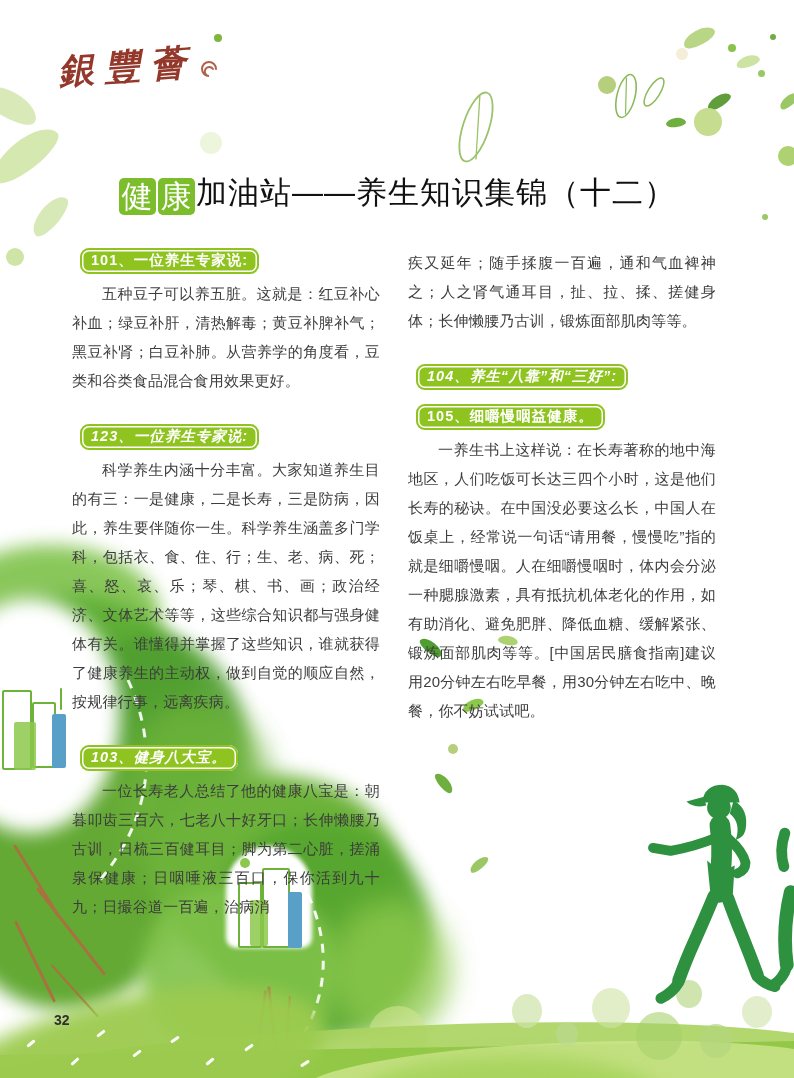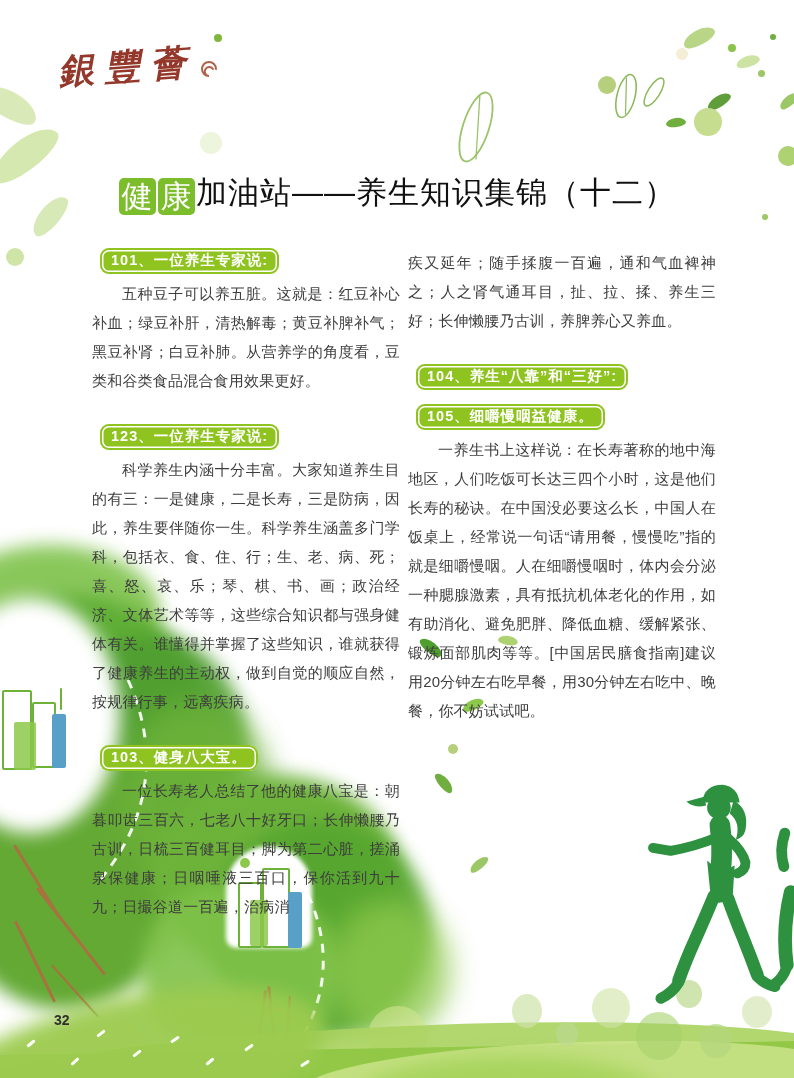--- a/index.html
+++ b/index.html
@@ -24,30 +24,30 @@
 
   
   .title-wrap{position:absolute;left:0;top:172px;width:794px;text-align:center;z-index:2;}
   .title{font-size:31px;font-weight:normal;color:#111;letter-spacing:1px;}
   .hl{display:inline-block;width:37px;height:37px;line-height:37px;margin:0 1px;
       background:#7bbd2a;color:#fff;border-radius:5px;text-align:center;vertical-align:-4px;}
   .author{margin-top:10px;font-size:13.5px;color:#222;font-weight:bold;letter-spacing:2px;}
 
   
   .col{position:absolute;top:248px;width:308px;z-index:2;}
-  .col-left{left:92px;}
+  .col-left{left:72px;}
   .col-right{left:408px;}
   .badge{display:inline-block;margin:0 0 0 8px;background:#8fc31f;color:#fff;
     font-size:14.5px;font-weight:bold;letter-spacing:1px;padding:3px 11px 4px;border-radius:9px;
     box-shadow:inset 0 0 0 2px #8fc31f, inset 0 0 0 3.5px #ffffff;}
   .badge + .para{margin-top:5px;}
   .para{font-size:15px;line-height:29px;color:#3d3d3d;font-weight:500;
     text-align:justify;text-justify:inter-ideograph;text-indent:2em;letter-spacing:.2px;}
   .para.cont{text-indent:0;}
-  .para + .badge{margin-top:14px;}
+  .para + .badge{margin-top:14px;font-style:italic;}
   .col .badge{margin-top:14px;}
   .col .badge:first-child{margin-top:0;}
 
   
   .bldg{position:absolute;background:#fff;border:2px solid #6db33a;border-radius:2px;}
   .bldg.blue{background:#59a0c8;border-color:#59a0c8;}
   .bldg.fill{background:#8cc84b;border-color:#8cc84b;opacity:.85;}
 
   .page-number{position:absolute;left:54px;top:1012px;z-index:3;font-size:14px;color:#2f2f2f;font-weight:bold;}
   svg{display:block;}
@@ -218,21 +218,21 @@
     <p class="para">五种豆子可以养五脏。这就是：红豆补心补血；绿豆补肝，清热解毒；黄豆补脾补气；黑豆补肾；白豆补肺。从营养学的角度看，豆类和谷类食品混合食用效果更好。</p>
 
     <span class="badge">123、一位养生专家说:</span>
     <p class="para">科学养生内涵十分丰富。大家知道养生目的有三：一是健康，二是长寿，三是防病，因此，养生要伴随你一生。科学养生涵盖多门学科，包括衣、食、住、行；生、老、病、死；喜、怒、哀、乐；琴、棋、书、画；政治经济、文体艺术等等，这些综合知识都与强身健体有关。谁懂得并掌握了这些知识，谁就获得了健康养生的主动权，做到自觉的顺应自然，按规律行事，远离疾病。</p>
 
     <span class="badge">103、健身八大宝。</span>
     <p class="para">一位长寿老人总结了他的健康八宝是：朝暮叩齿三百六，七老八十好牙口；长伸懒腰乃古训，日梳三百健耳目；脚为第二心脏，搓涌泉保健康；日咽唾液三百口，保你活到九十九；日撮谷道一百遍，治病消</p>
   </div>
 
   <div class="col col-right">
-    <p class="para cont" style="margin-top:0;">疾又延年；随手揉腹一百遍，通和气血裨神之；人之肾气通耳目，扯、拉、揉、养生三好；长伸懒腰乃古训，养脾养心又养血。</p>
+    <p class="para cont" style="margin-top:0;">疾又延年；随手揉腹一百遍，通和气血裨神之；人之肾气通耳目，扯、拉、揉、搓健身体；长伸懒腰乃古训，锻炼面部肌肉等等。</p>
 
     <span class="badge">104、养生“八靠”和“三好”:</span>
 
     <span class="badge">105、细嚼慢咽益健康。</span>
     <p class="para">一养生书上这样说：在长寿著称的地中海地区，人们吃饭可长达三四个小时，这是他们长寿的秘诀。在中国没必要这么长，中国人在饭桌上，经常说一句话“请用餐，慢慢吃”指的就是细嚼慢咽。人在细嚼慢咽时，体内会分泌一种腮腺激素，具有抵抗机体老化的作用，如有助消化、避免肥胖、降低血糖、缓解紧张、锻炼面部肌肉等等。[中国居民膳食指南]建议用20分钟左右吃早餐，用30分钟左右吃中、晚餐，你不妨试试吧。</p>
   </div>
 
   <div class="page-number">32</div>
 </div>
 

